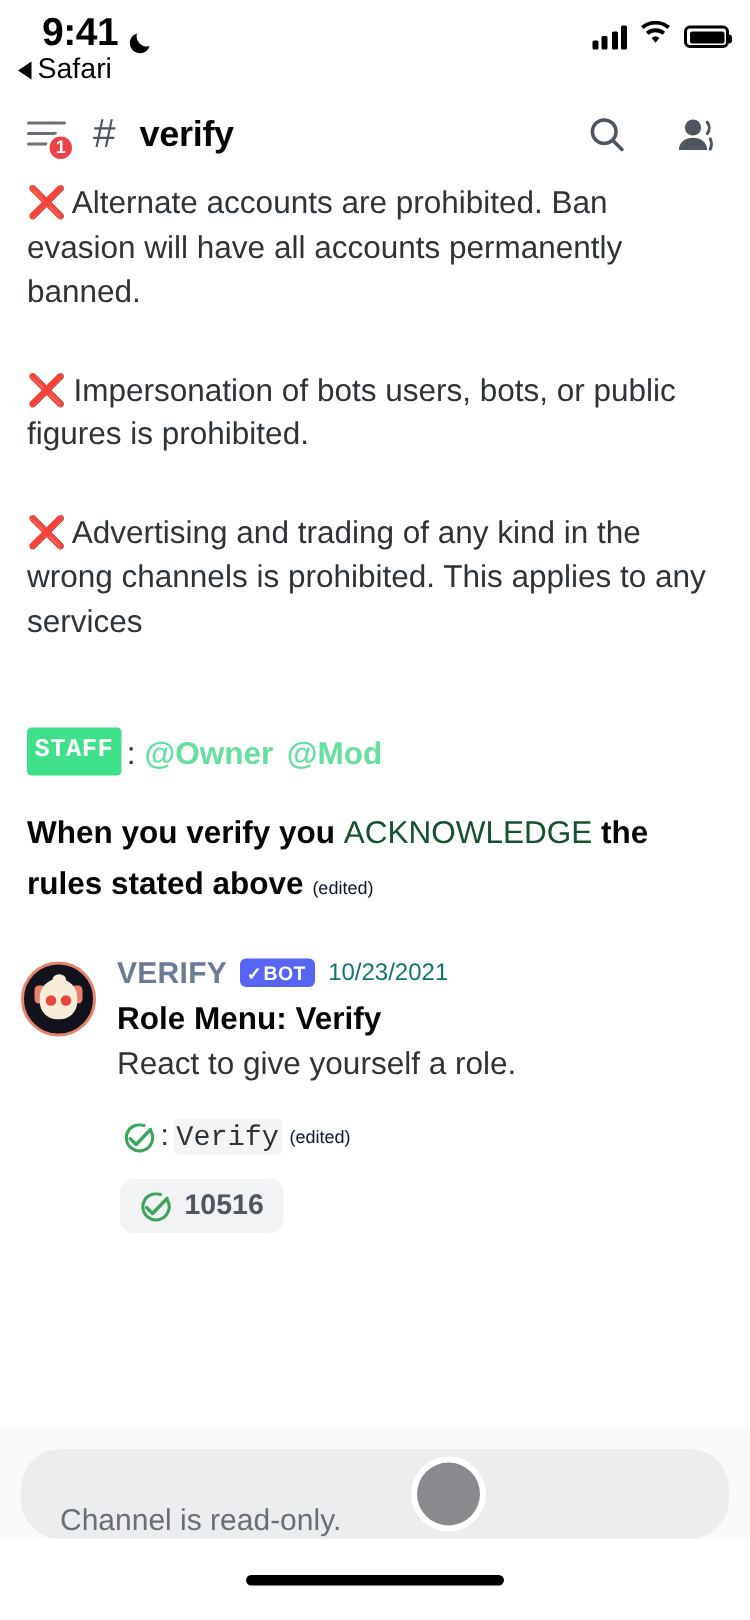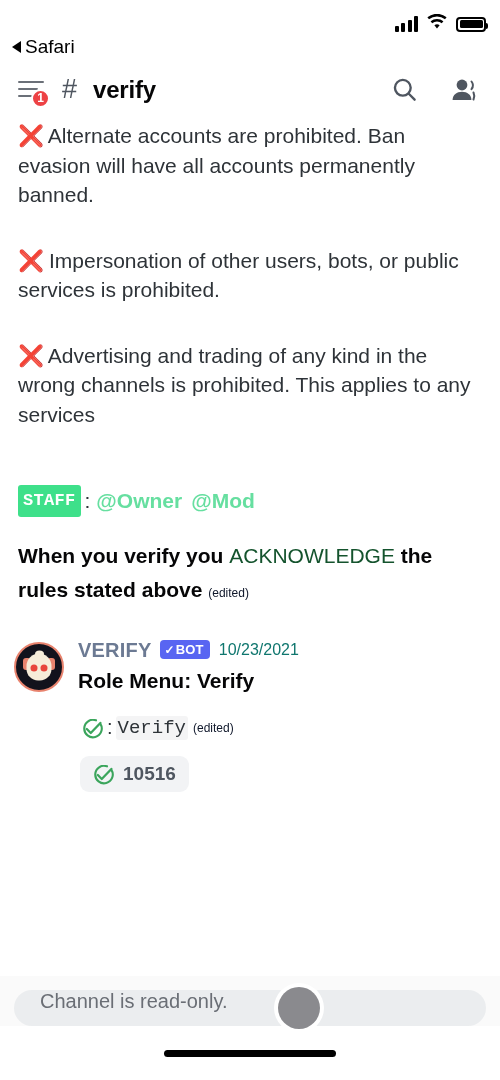--- a/index.html
+++ b/index.html
@@ -65,21 +65,21 @@
   .scroll { flex:1 1 auto; overflow:hidden; padding:0 0 6px 0; background:#fff; position:relative; }
 
   .rule {
     color:#2e3338; font-size:21px; line-height:29.5px; padding:0 20px 0 18px;
     margin-bottom:20px; word-wrap:break-word;margin-top:36px;
   }
   .rule:first-child { margin-top:4px; }
   .xmark { color:#d4191d; font-weight:700; font-size:21px; letter-spacing:-1px; display:inline-block; }
   .indent { display:inline-block; width:40px; }
 
-  .staff-line { padding:0 20px 0 18px; margin:26px 0 22px; font-size:21px; line-height:28px; display:flex; align-items:center; flex-wrap:wrap; gap:0; }
+  .staff-line { padding:0 20px 0 18px; margin:26px 0 22px; font-size:21px; line-height:28px; display:flex; align-items:flex-end; flex-wrap:wrap; gap:0; }
   .code-staff {
     background:#3ee08a; color:#ffffff; font-family:"Liberation Mono", monospace;
     font-weight:700; font-size:17px; padding:2px 5px; border-radius:3px; letter-spacing:0.3px;
   }
   .colon-sep { color:#2e3338; margin:0 6px 0 4px; }
   .mention { color:#66dfa0; font-weight:600; font-size:21px; }
   .mention + .mention { margin-left:9px; }
 
   .ack {
     padding:0 20px 0 18px; font-size:21px; line-height:34px; color:#060607;
@@ -128,38 +128,46 @@
   }
   .react-pill {
     display:inline-flex; align-items:center; gap:9px; background:#f2f3f5;
     border-radius:9px; padding:7px 13px; margin-top:16px; margin-left:2px;
   }
   .react-count { font-size:19px; color:#4f5660; font-weight:600;text-align:right; }
 
   
   .bottom-wrap { flex:0 0 auto; background:#fafafa; padding:14px 14px 0; position:relative; }
   .input-bar {
-    height:36px; background:#ebedef; border-radius:26px;
-    display:flex; align-items:flex-start; padding:0 26px; position:relative;
+    height:60px; background:#ebedef; border-radius:26px;
+    display:flex; align-items:flex-end; padding:0 26px; position:relative;
   }
   .input-placeholder { font-size:20px; color:#6a6e75; }
   .touch-dot {
     position:absolute; left:264px; top:50%; transform:translateY(-50%);
     width:42px; height:42px; border-radius:50%; background:#8a8a8e;
     box-shadow:0 0 0 4px #fff;
   }
   .home-area { flex:0 0 auto; height:54px; background:#fff; display:flex; align-items:center; justify-content:center; }
   .home-indicator { width:172px; height:7px; background:#000; border-radius:4px; }
 </style>
 </head>
 <body>
 
 <div class="phone">
 
   <div class="statusbar">
+    <div class="sb-time">
+      <span>9:41</span>
+      <span class="moon">
+        <svg viewBox="0 0 24 24" width="18" height="18">
+            <path d="M21 14.2A9 9 0 0 1 9.8 3 9 9 0 1 0 21 14.2z" fill="#000"></path>
+          </svg>
+      </span>
+    </div>
     <div class="sb-back">
       <span class="tri-left"></span>
       <span>Safari</span>
     </div>
     <div class="sb-right">
       <span class="bars">
           <i></i>
           <i></i>
           <i></i>
           <i></i>
@@ -209,21 +217,21 @@
   <div class="scroll">
 
 
     <div class="rule">
       <span class="xmark">❌</span>
       <span>Alternate accounts are prohibited. Ban evasion will have all accounts permanently banned.</span>
     </div>
 
     <div class="rule">
       <span class="xmark">❌</span>
-      <span>Impersonation of other users, bots, or public services is prohibited.</span>
+      <span>Impersonation of bots users, bots, or public figures is prohibited.</span>
     </div>
 
     <div class="rule">
       <span class="xmark">❌</span>
       <span>Advertising and trading of any kind in the wrong channels is prohibited. This applies to any services</span><br>
       <span class="indent"></span>
     </div>
 
     <div class="staff-line">
       <span class="code-staff">STAFF</span>
@@ -250,20 +258,21 @@
       <div class="msg-body">
         <div class="msg-head">
           <span class="author">VERIFY</span>
           <span class="bot-badge">
             <span class="chk">✓</span>
               <span>BOT</span>
           </span>
           <span class="timestamp">10/23/2021</span>
         </div>
         <div class="msg-title">Role Menu: Verify</div>
+        <div class="msg-text">React to give yourself a role.</div>
 
         <div class="react-legend">
           <span class="emoji-check">
             <svg viewBox="0 0 24 24" width="21" height="21">
               <path d="M21 5.5a10 10 0 1 1-5-4" fill="none" stroke="#3ba55c" stroke-width="2.4" stroke-linecap="round"></path>
               <path d="M5.5 11.5l4.5 4.5L21 4.5" fill="none" stroke="#3ba55c" stroke-width="2.6" stroke-linecap="round" stroke-linejoin="round"></path>
             </svg>
           </span>
           <span class="legend-colon">:</span>
           <span class="code-inline">Verify</span>

